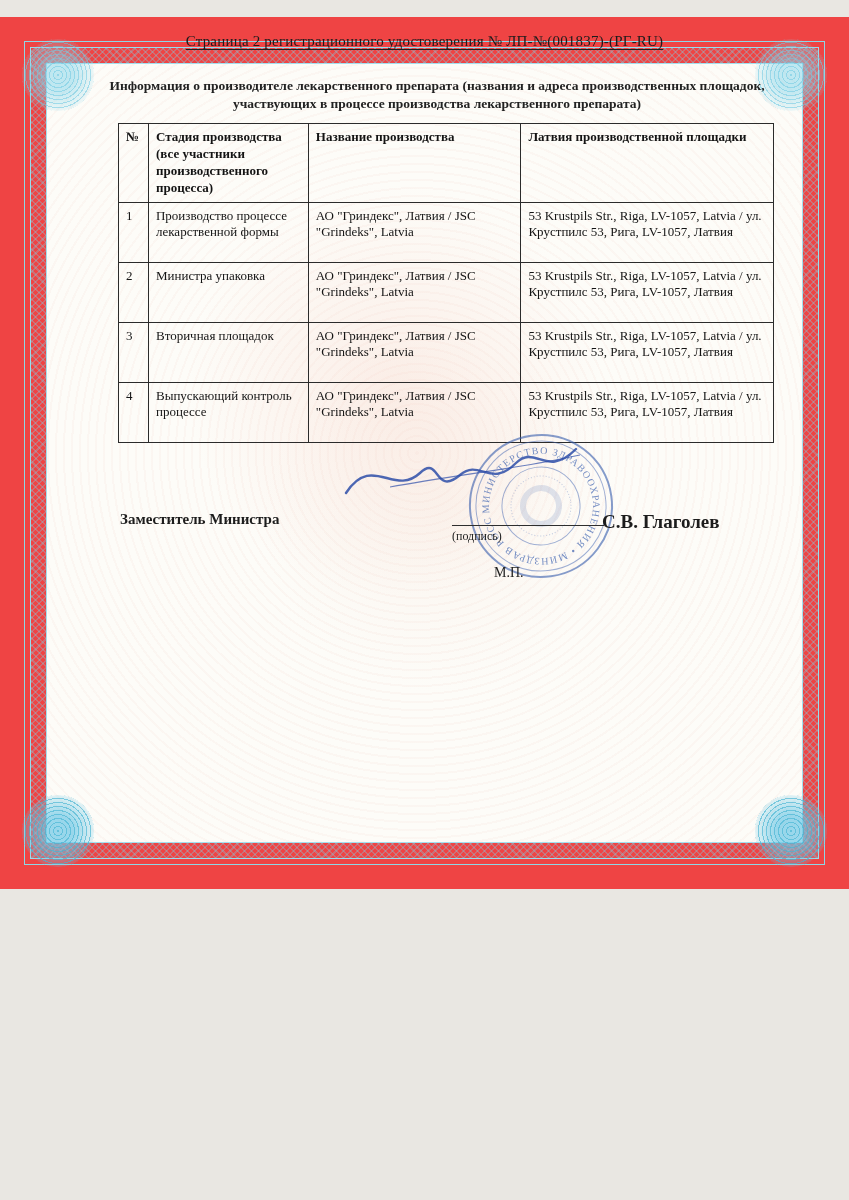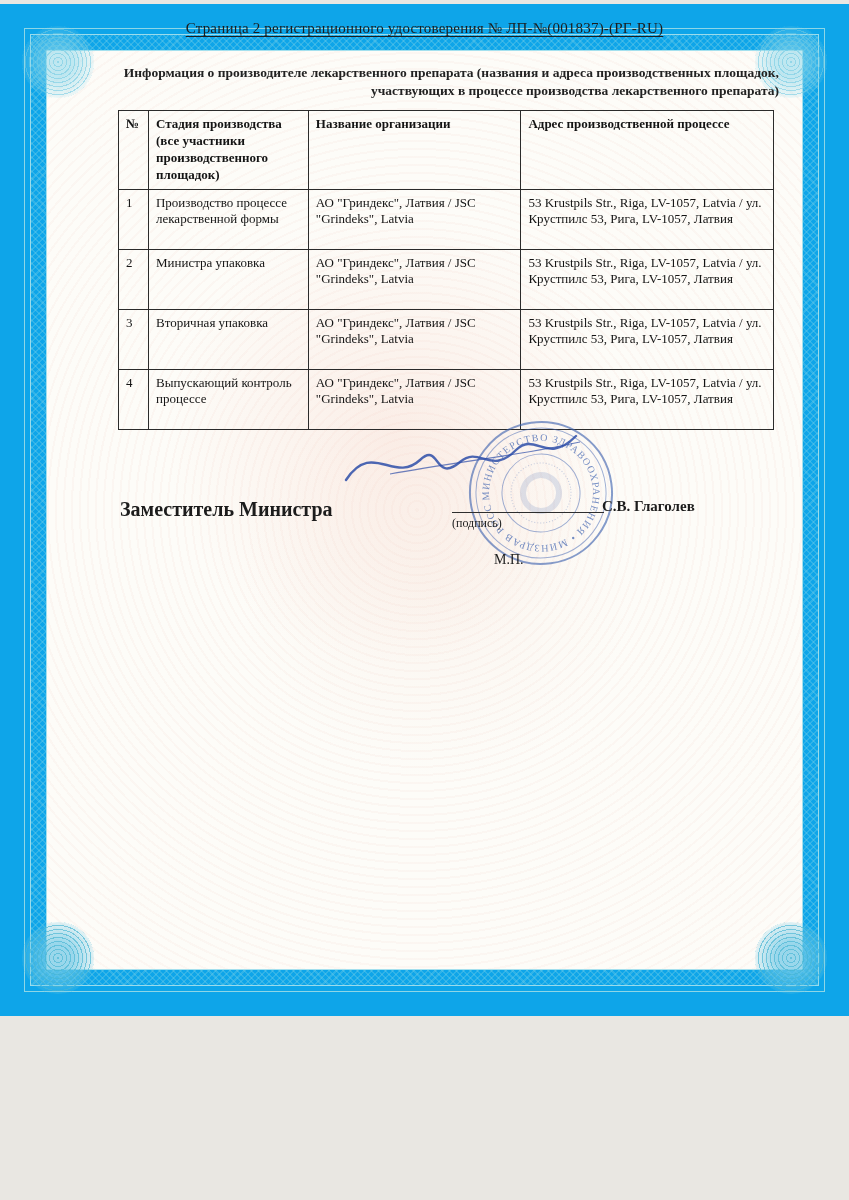--- a/index.html
+++ b/index.html
@@ -1,18 +1,18 @@
 <!DOCTYPE html>
 <html lang="ru"><head>
 <meta charset="utf-8">
 <style>
   html,body{margin:0;padding:0;background:#e9e7e2;}
   .page{
-    position:relative;width:849px;height:1012px;margin:4px auto;
-    background:#0ea5e9;overflow:hidden;
+    position:relative;width:849px;height:872px;margin:17px auto;
+    background:#ef4444;overflow:hidden;
     font-family:"Liberation Serif","DejaVu Serif",serif;color:#1c1c1c;
   }
   
   .frame-outer{
     position:absolute;inset:24px;border:1px solid #8ed6e6;pointer-events:none;
   }
   .frame-band{
     position:absolute;inset:30px;border:1px solid #9adcec;
     background:
       repeating-linear-gradient(45deg,rgba(125,210,230,.30) 0 1.5px,transparent 1.5px 5px),
@@ -43,41 +43,41 @@
   .corner.br{bottom:22px;right:22px;background:
       repeating-radial-gradient(circle,rgba(70,180,210,.65) 0 1px,transparent 1px 4px),
       radial-gradient(circle,rgba(110,200,230,.7) 0 30%,rgba(110,200,230,.2) 70%,transparent 72%);}
   
   .header-line{
     position:absolute;top:16px;left:60px;right:60px;text-align:center;
     font-size:15px;letter-spacing:.2px;
     text-decoration:underline;text-underline-offset:3px;
   }
   .subtitle{
-    position:absolute;top:60px;left:95px;right:70px;text-align:right;
+    position:absolute;top:60px;left:95px;right:70px;text-align:center;
     font-size:13.5px;font-weight:600;line-height:1.35;color:#222;
   }
   table.manuf{
     position:absolute;top:106px;left:118px;width:656px;
     border-collapse:collapse;font-size:13px;line-height:1.3;color:#141414;
   }
   table.manuf th,table.manuf td{
     border:1px solid #2b2b2b;vertical-align:top;text-align:left;
     padding:5px 7px;
   }
   table.manuf th{font-weight:bold;}
   table.manuf thead tr{height:78px;}
   table.manuf tbody tr{height:60px;}
   table.manuf .col-num{width:30px;}
   table.manuf .col-stage{width:160px;}
   table.manuf .col-org{width:213px;}
   table.manuf .col-addr{width:253px;}
   
-  .official-title{position:absolute;top:494px;left:120px;font-size:20px;font-weight:bold;}
-  .official-name{position:absolute;top:494px;left:602px;font-size:15px;font-weight:bold;}
+  .official-title{position:absolute;top:494px;left:120px;font-size:15px;font-weight:bold;}
+  .official-name{position:absolute;top:494px;left:602px;font-size:19px;font-weight:bold;}
   .sig-line{position:absolute;top:486px;left:452px;width:152px;border-bottom:1.4px solid #2e2e2e;height:22px;}
   .sig-caption{position:absolute;top:512px;left:452px;width:152px;font-size:12px;color:#222;}
   .seal-caption{position:absolute;top:548px;left:494px;font-size:14px;color:#1d1d1d;text-align:right;}
   .stamp{
     position:absolute;top:408px;left:460px;width:162px;height:162px;
     transform:rotate(-8deg);opacity:.88;
   }
   .signature-svg{position:absolute;top:414px;left:338px;width:250px;height:92px;}
   .punch-hole{
     position:absolute;left:761px;top:1110px;width:19px;height:19px;border-radius:50%;
@@ -103,41 +103,41 @@
   <table class="manuf">
     <colgroup>
       <col class="col-num">
         <col class="col-stage">
         <col class="col-org">
         <col class="col-addr">
     </colgroup>
     <thead>
       <tr>
         <th>№</th>
-        <th>Стадия производства (все участники производственного площадок)</th>
-        <th>Название организации</th>
-        <th>Адрес производственной процессе</th>
+        <th>Стадия производства (все участники производственного процесса)</th>
+        <th>Название производства</th>
+        <th>Латвия производственной площадки</th>
       </tr>
     </thead>
     <tbody>
       <tr>
         <td>1</td>
         <td>Производство процессе лекарственной формы</td>
         <td>АО "Гриндекс", Латвия / JSC "Grindeks", Latvia</td>
         <td>53 Krustpils Str., Riga, LV-1057, Latvia / ул. Крустпилс 53, Рига, LV-1057, Латвия</td>
       </tr>
       <tr>
         <td>2</td>
         <td>Министра упаковка</td>
         <td>АО "Гриндекс", Латвия / JSC "Grindeks", Latvia</td>
         <td>53 Krustpils Str., Riga, LV-1057, Latvia / ул. Крустпилс 53, Рига, LV-1057, Латвия</td>
       </tr>
       <tr>
         <td>3</td>
-        <td>Вторичная упаковка</td>
+        <td>Вторичная площадок</td>
         <td>АО "Гриндекс", Латвия / JSC "Grindeks", Latvia</td>
         <td>53 Krustpils Str., Riga, LV-1057, Latvia / ул. Крустпилс 53, Рига, LV-1057, Латвия</td>
       </tr>
       <tr>
         <td>4</td>
         <td>Выпускающий контроль процессе</td>
         <td>АО "Гриндекс", Латвия / JSC "Grindeks", Latvia</td>
         <td>53 Krustpils Str., Riga, LV-1057, Latvia / ул. Крустпилс 53, Рига, LV-1057, Латвия</td>
       </tr>
     </tbody>

